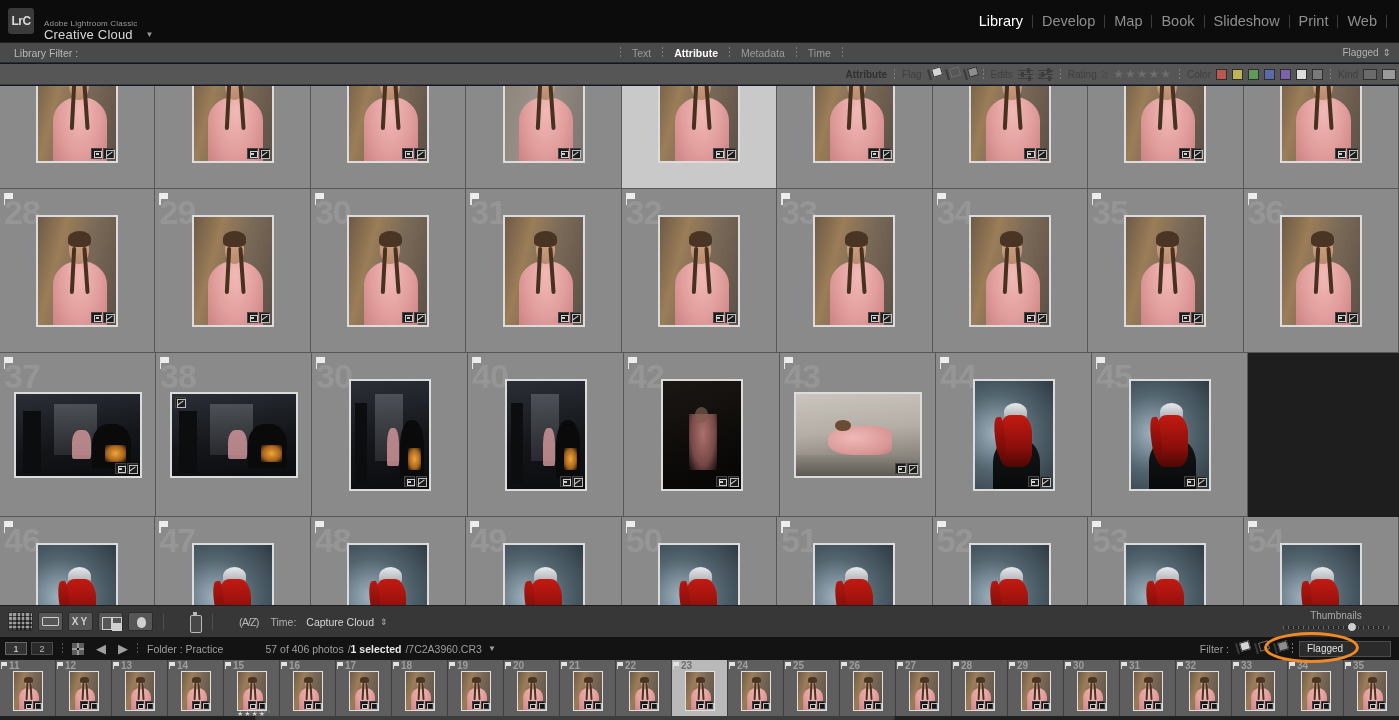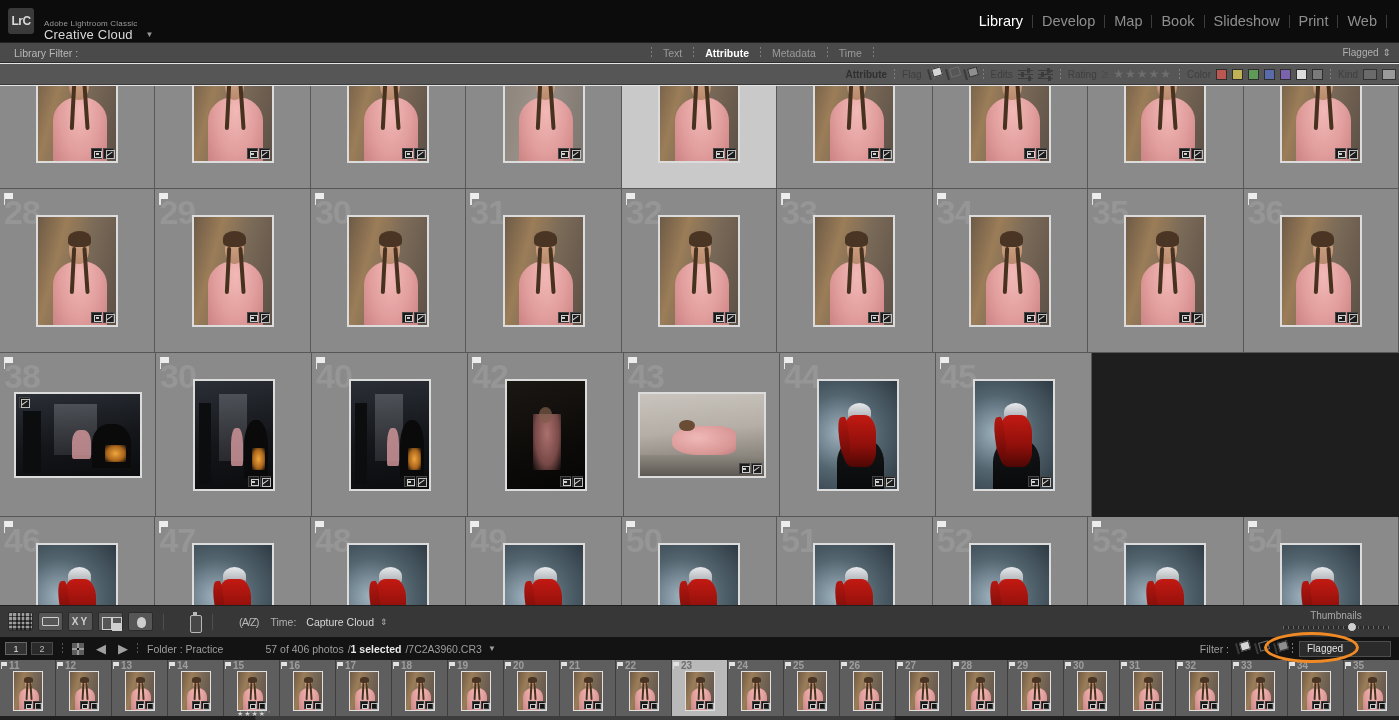--- a/index.html
+++ b/index.html
@@ -2,21 +2,21 @@
 <html><head>
 <meta charset="utf-8">
 <style>
   * { box-sizing: border-box; margin: 0; padding: 0; }
   html, body {
     width: 1399px; height: 720px;
     background: #000; overflow: hidden;
     font-family: "Liberation Sans", sans-serif;
     -webkit-font-smoothing: antialiased;
   }
-  #app { position: relative; width: 1399px; height: 720px; background: #e5e5e5; }
+  #app { position: relative; width: 1399px; height: 720px; background: #0f172a; }
 
   
   .topbar {
     position: absolute; top: 0; left: 0; width: 1399px; height: 42px;
     background: #0c0c0c; display: flex; align-items: center;
   }
   .lrc-logo {
     width: 26px; height: 26px; margin-left: 8px; border-radius: 3px;
     background: #3a3a3a; color: #d8d8d8;
     font-size: 12px; font-weight: bold; letter-spacing: -0.5px;
@@ -36,21 +36,21 @@
   .mod.active { color: #fff; }
   .mod-sep { width:1px; height: 13px; background: #3c3c3c; }
 
   
   .filterbar {
     position: absolute; top: 42px; left: 0; width: 1399px; height: 21px;
     background: #4a4a4a; border-top: 1px solid #222; border-bottom: 1px solid #2b2b2b;
     display: flex; align-items: center;
   }
   .lf-label { font-size: 10.5px; color: #b8b8b8; margin-left: 14px; }
-  .lf-tabs { position:absolute; left: 651px; display:flex; align-items:flex-start; gap:0;}
+  .lf-tabs { position:absolute; left: 620px; display:flex; align-items:flex-start; gap:0;}
   .lf-tab { font-size: 10.5px; color: #9b9b9b; padding: 0 11px; }
   .lf-tab.active { color: #fff; font-weight: bold; }
   .dotsep { width:1px; height:11px;
     background: repeating-linear-gradient(to bottom,#7d7d7d 0 2px,transparent 2px 4px); }
   .lf-right { position: absolute; right: 8px; display:flex; align-items:center; gap:4px;}
   .lf-right span { font-size: 10px; color: #b0b0b0; }
 
   
   .attrbar {
     position: absolute; top: 64px; left: 0; width: 1399px; height: 21px;
@@ -775,20 +775,45 @@
               </div>
            <span class="badges">
                 <span class="badge crop"></span>
                 <span class="badge edit"></span>
               </span>
          </div>
        </div>
         </div>
       </div>
       <div class="grow" style="margin-top: 0px;">
+        <div class="gcell">
+          <div class="cellnum">37</div>
+          <div class="cellflag"></div>
+          <div class="thumbwrap">
+         <div class="thumb" style="width:128px;height:86px;">
+           <div class="ph">
+                <div class="bg" style="background:linear-gradient(170deg,#2b2f36 0%,#14161a 55%,#0b0c0e 100%)"></div>
+                <div class="fig" style="left:38.4px;top:10.32px;width:43.52px;height:51.6px;
+      background:linear-gradient(180deg,#6f7278,#3b3d42);opacity:.55;"></div>
+                <div class="fig" style="left:56.32px;top:36.12px;width:19.2px;height:29.240000000000002px;
+      background:#d79a9f;opacity:.8;border-radius:40% 40% 10% 10%;"></div>
+                <div class="fig" style="left:76.8px;top:30.099999999999998px;width:38.4px;height:44.72px;
+      background:#0a0a0b;border-radius:44% 44% 0 0;"></div>
+                <div class="fig" style="left:89.6px;top:51.6px;width:20.48px;height:17.2px;
+      background:radial-gradient(ellipse,#f0a63d 0%,#a8641b 60%,transparent 100%);"></div>
+                <div class="fig" style="left:7.68px;top:17.2px;width:17.92px;height:61.919999999999995px;
+      background:#0c0d0f;"></div>
+              </div>
+           <span class="badges">
+                <span class="badge crop"></span>
+                <span class="badge edit"></span>
+              </span>
+         </div>
+       </div>
+        </div>
         <div class="gcell">
           <div class="cellnum">38</div>
           <div class="cellflag"></div>
           <div class="thumbwrap">
          <div class="thumb" style="width:128px;height:86px;">
            <div class="ph">
                 <div class="bg" style="background:linear-gradient(170deg,#2b2f36 0%,#14161a 55%,#0b0c0e 100%)"></div>
                 <div class="fig" style="left:38.4px;top:10.32px;width:43.52px;height:51.6px;
       background:linear-gradient(180deg,#6f7278,#3b3d42);opacity:.55;"></div>
                 <div class="fig" style="left:56.32px;top:36.12px;width:19.2px;height:29.240000000000002px;

